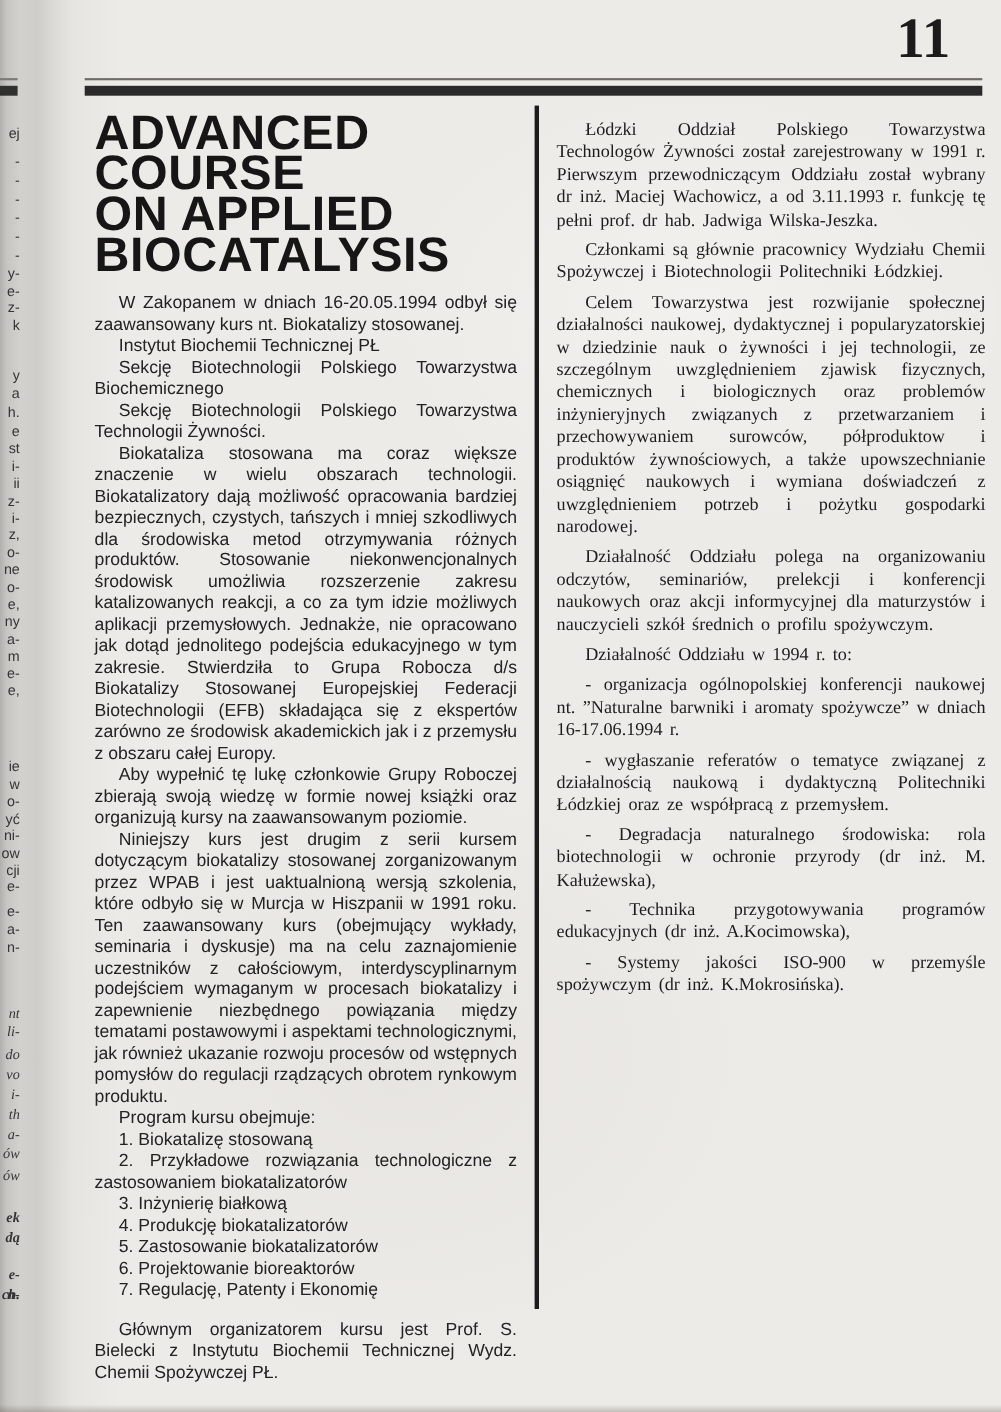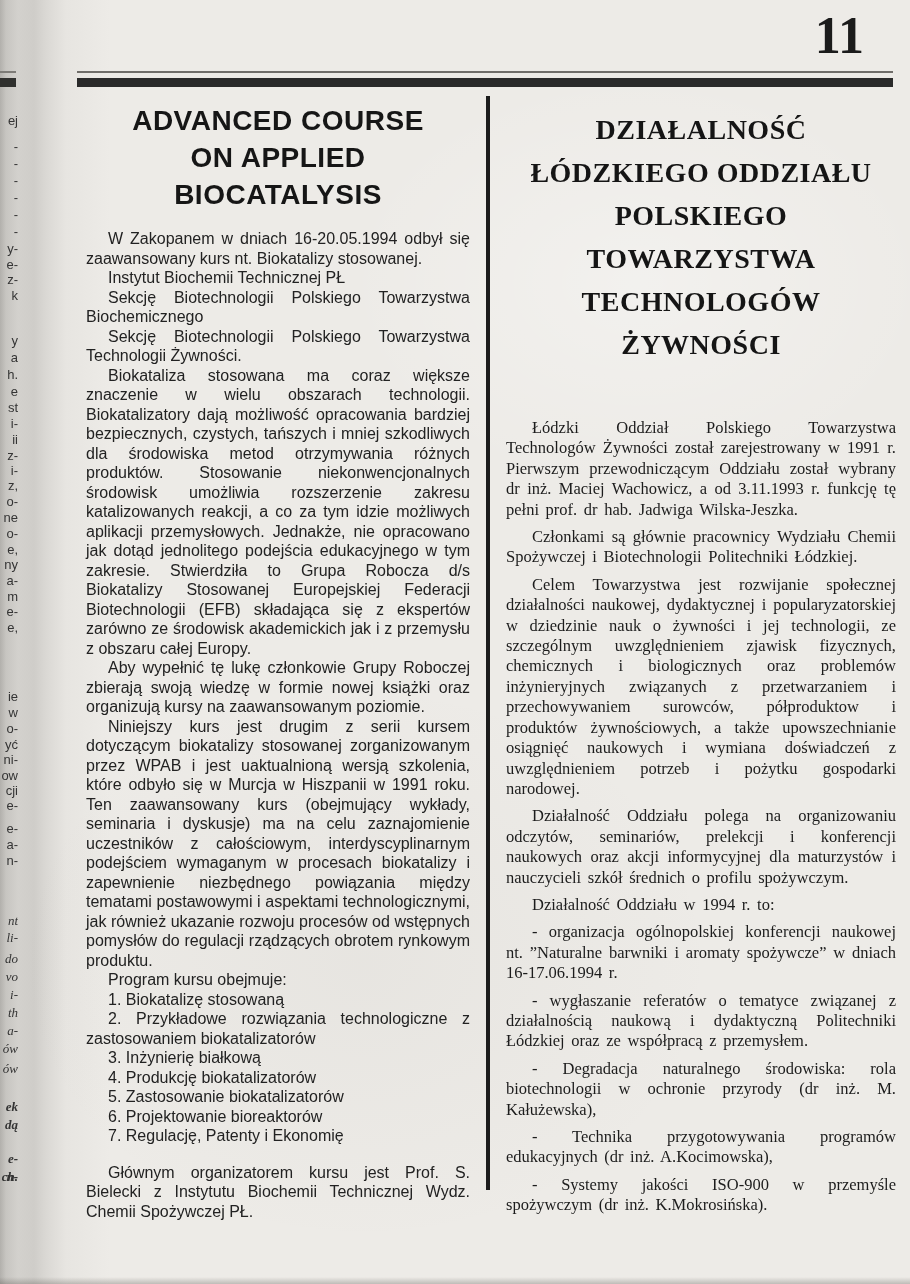--- a/index.html
+++ b/index.html
@@ -44,22 +44,22 @@
   }
   .rule-thin{position:absolute;left:77px;width:816px;top:71px;height:2px;background:#6f6d69;}
   .rule-thick{position:absolute;left:77px;width:816px;top:78px;height:9px;background:var(--rule);}
   
   .divider{position:absolute;left:486px;top:96px;width:4px;height:1094px;background:#1c1c1c;}
   
   .col{position:absolute;top:0;}
   .col.left{left:86px;width:384px;top:102px;}
   .col.right{left:506px;width:390px;top:108px;}
   .ltitle{
-    margin:0 0 16px 0;text-align:center;
-    font-size:28px;line-height:37px;font-weight:bold;letter-spacing:0.5px;
+    margin:0 0 16px 0;text-align:left;
+    font-size:44px;line-height:37px;font-weight:bold;letter-spacing:0.5px;
     color:#161616;
   }
   .rtitle{
     margin:0 0 52px 0;text-align:center;
     font-family:"Liberation Serif", serif;
     font-size:28px;line-height:43px;font-weight:bold;letter-spacing:0.5px;
     color:#151515;
   }
   .col.left .body{font-size:16px;line-height:19.5px;color:#222;}
   .col.left .para{margin:0;text-align:justify;text-indent:22px;}
@@ -164,26 +164,20 @@
         <p class="para">3. Inżynierię białkową</p>
         <p class="para">4. Produkcję biokatalizatorów</p>
         <p class="para">5. Zastosowanie biokatalizatorów</p>
         <p class="para">6. Projektowanie bioreaktorów</p>
         <p class="para">7. Regulację, Patenty i Ekonomię</p>
         <p class="para gap">Głównym organizatorem kursu jest Prof. S. Bielecki z Instytutu Biochemii Technicznej Wydz. Chemii Spożywczej PŁ.</p>
       </div>
   </section>
 
   <section class="col right">
-    <h1 class="rtitle" id="right-title">
-        <div>DZIAŁALNOŚĆ</div>
-        <div>ŁÓDZKIEGO ODDZIAŁU</div>
-        <div>POLSKIEGO TOWARZYSTWA</div>
-        <div>TECHNOLOGÓW ŻYWNOŚCI</div>
-      </h1>
     <div class="body" id="right-body">
         <p class="para">Łódzki Oddział Polskiego Towarzystwa Technologów Żywności został zarejestrowany w 1991 r. Pierwszym przewodniczącym Oddziału został wybrany dr inż. Maciej Wachowicz, a od 3.11.1993 r. funkcję tę pełni prof. dr hab. Jadwiga Wilska-Jeszka.</p>
         <p class="para">Członkami są głównie pracownicy Wydziału Chemii Spożywczej i Biotechnologii Politechniki Łódzkiej.</p>
         <p class="para">Celem Towarzystwa jest rozwijanie społecznej działalności naukowej, dydaktycznej i popularyzatorskiej w dziedzinie nauk o żywności i jej technologii, ze szczególnym uwzględnieniem zjawisk fizycznych, chemicznych i biologicznych oraz problemów inżynieryjnych związanych z przetwarzaniem i przechowywaniem surowców, półproduktow i produktów żywnościowych, a także upowszechnianie osiągnięć naukowych i wymiana doświadczeń z uwzględnieniem potrzeb i pożytku gospodarki narodowej.</p>
         <p class="para">Działalność Oddziału polega na organizowaniu odczytów, seminariów, prelekcji i konferencji naukowych oraz akcji informycyjnej dla maturzystów i nauczycieli szkół średnich o profilu spożywczym.</p>
         <p class="para">Działalność Oddziału w 1994 r. to:</p>
         <p class="para">- organizacja ogólnopolskiej konferencji naukowej nt. ”Naturalne barwniki i aromaty spożywcze” w dniach 16-17.06.1994 r.</p>
         <p class="para">- wygłaszanie referatów o tematyce związanej z działalnością naukową i dydaktyczną Politechniki Łódzkiej oraz ze współpracą z przemysłem.</p>
         <p class="para">- Degradacja naturalnego środowiska: rola biotechnologii w ochronie przyrody (dr inż. M. Kałużewska),</p>
         <p class="para">- Technika przygotowywania programów edukacyjnych (dr inż. A.Kocimowska),</p>

